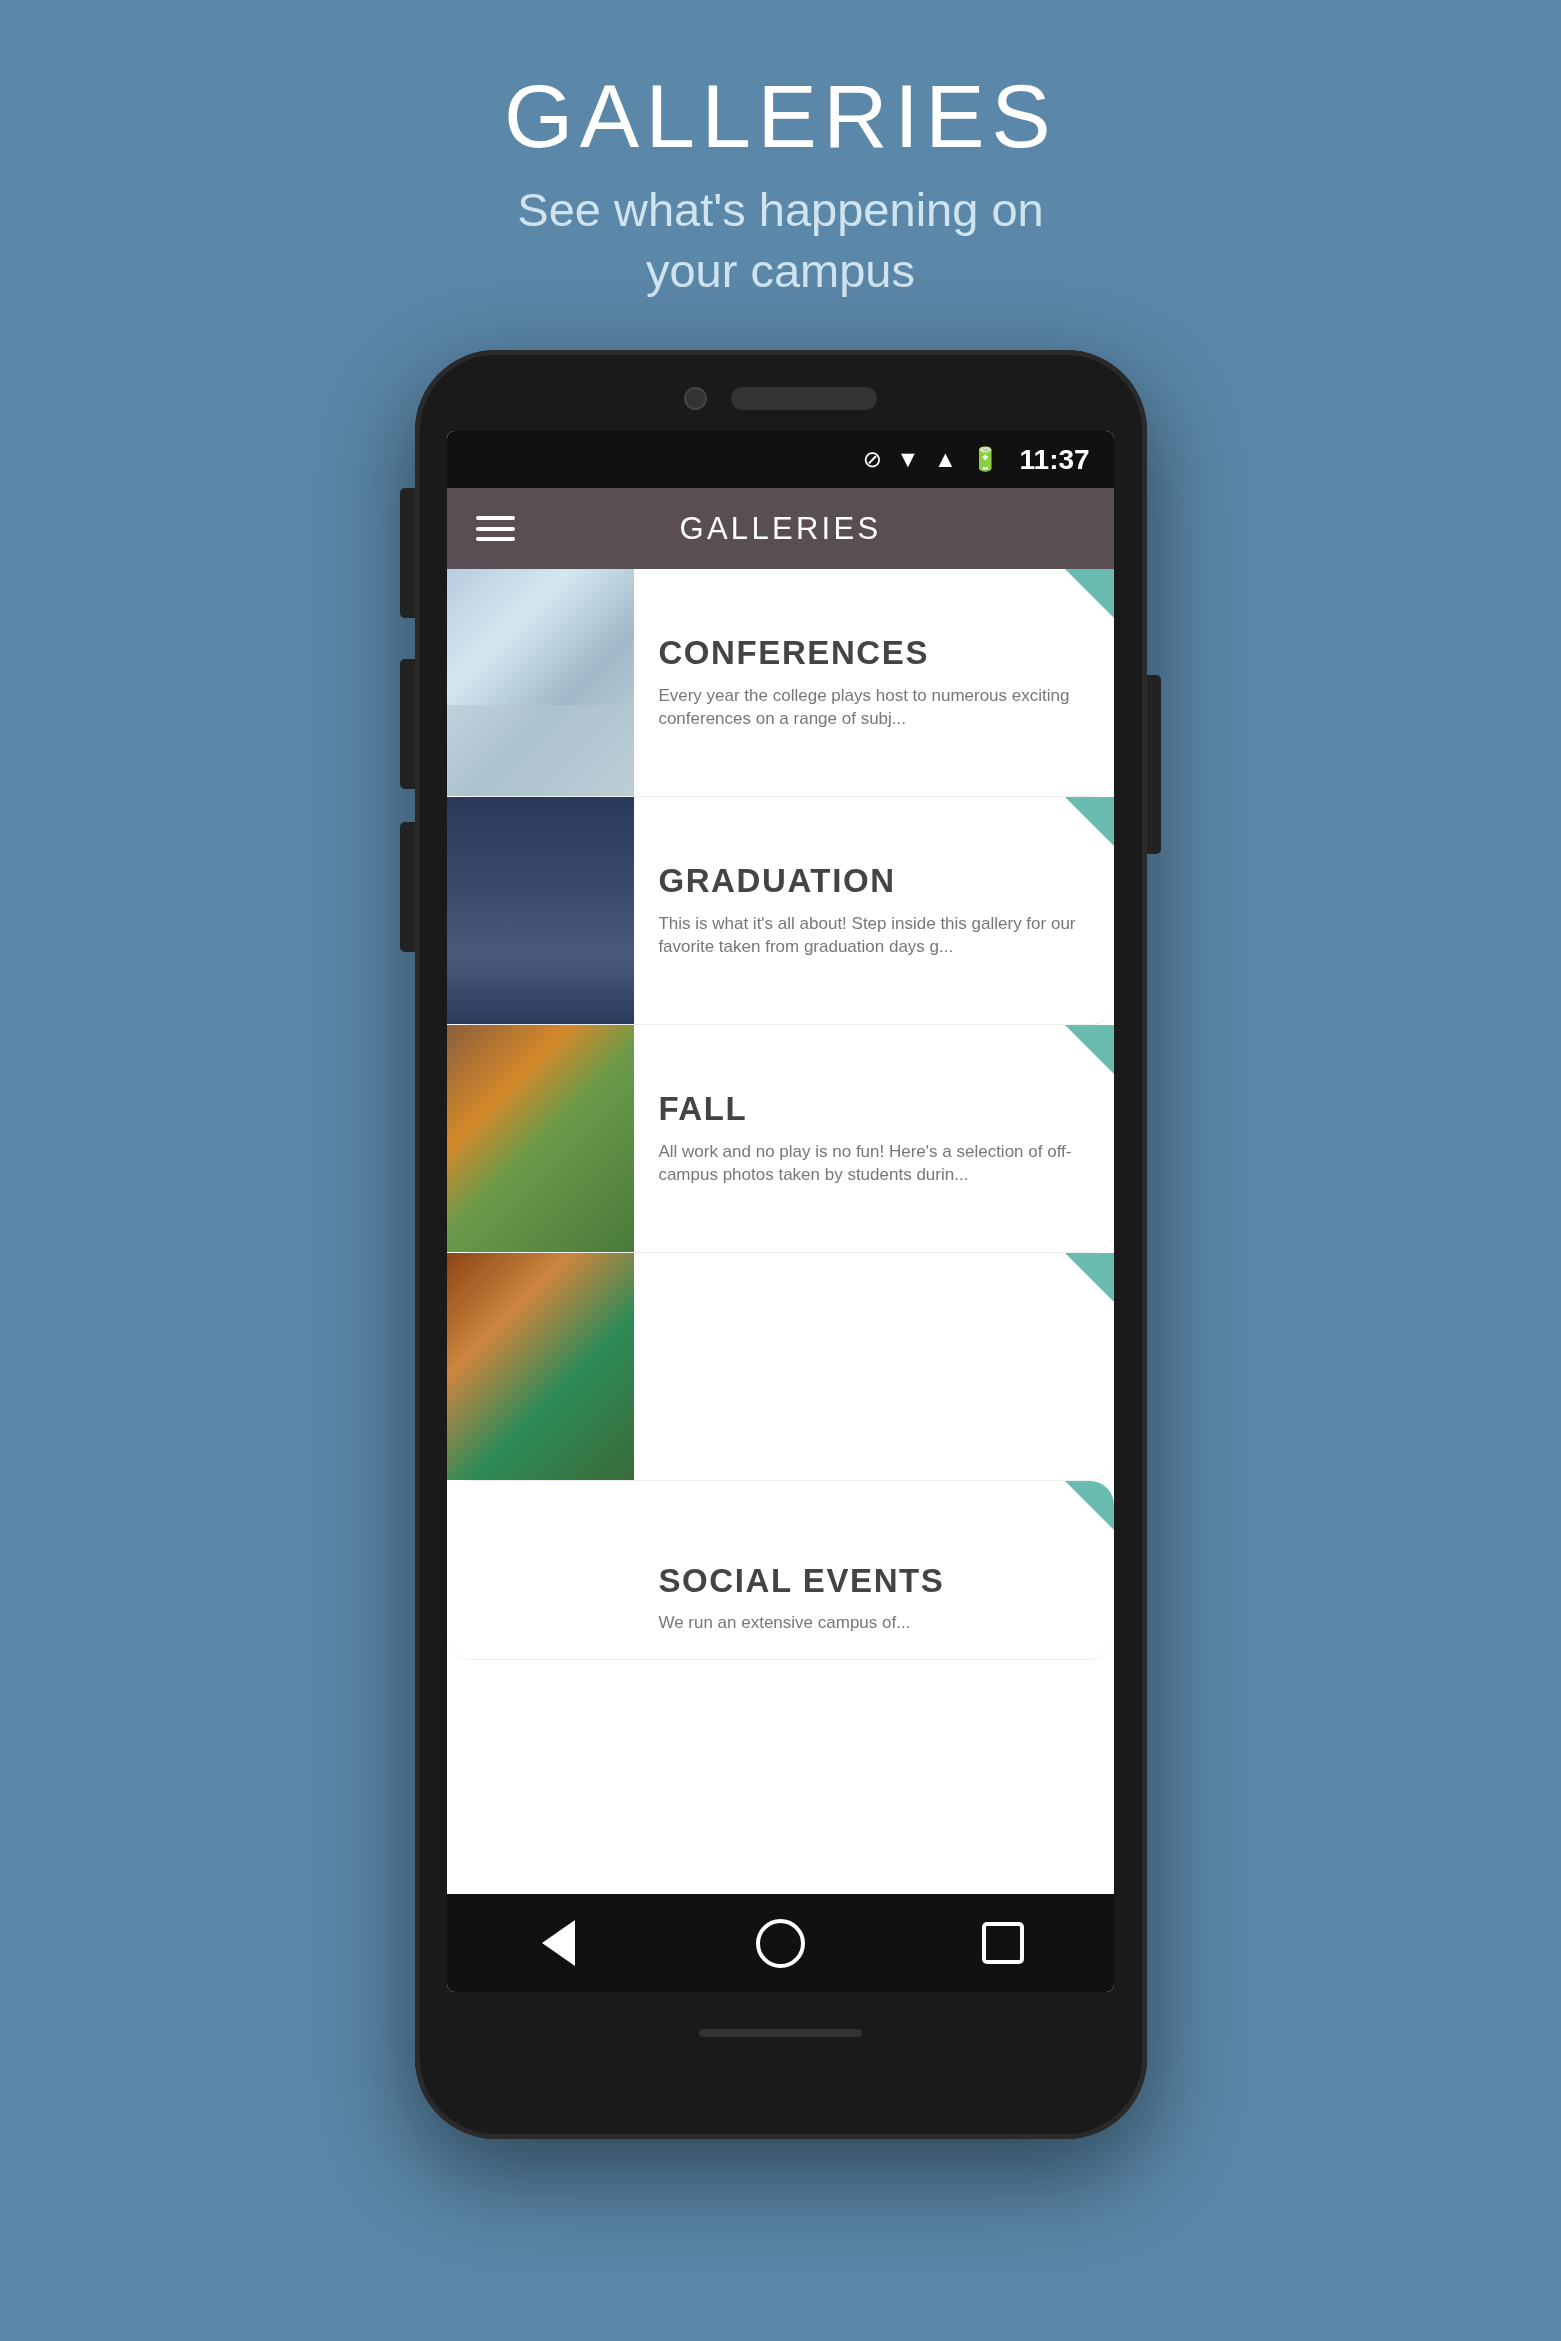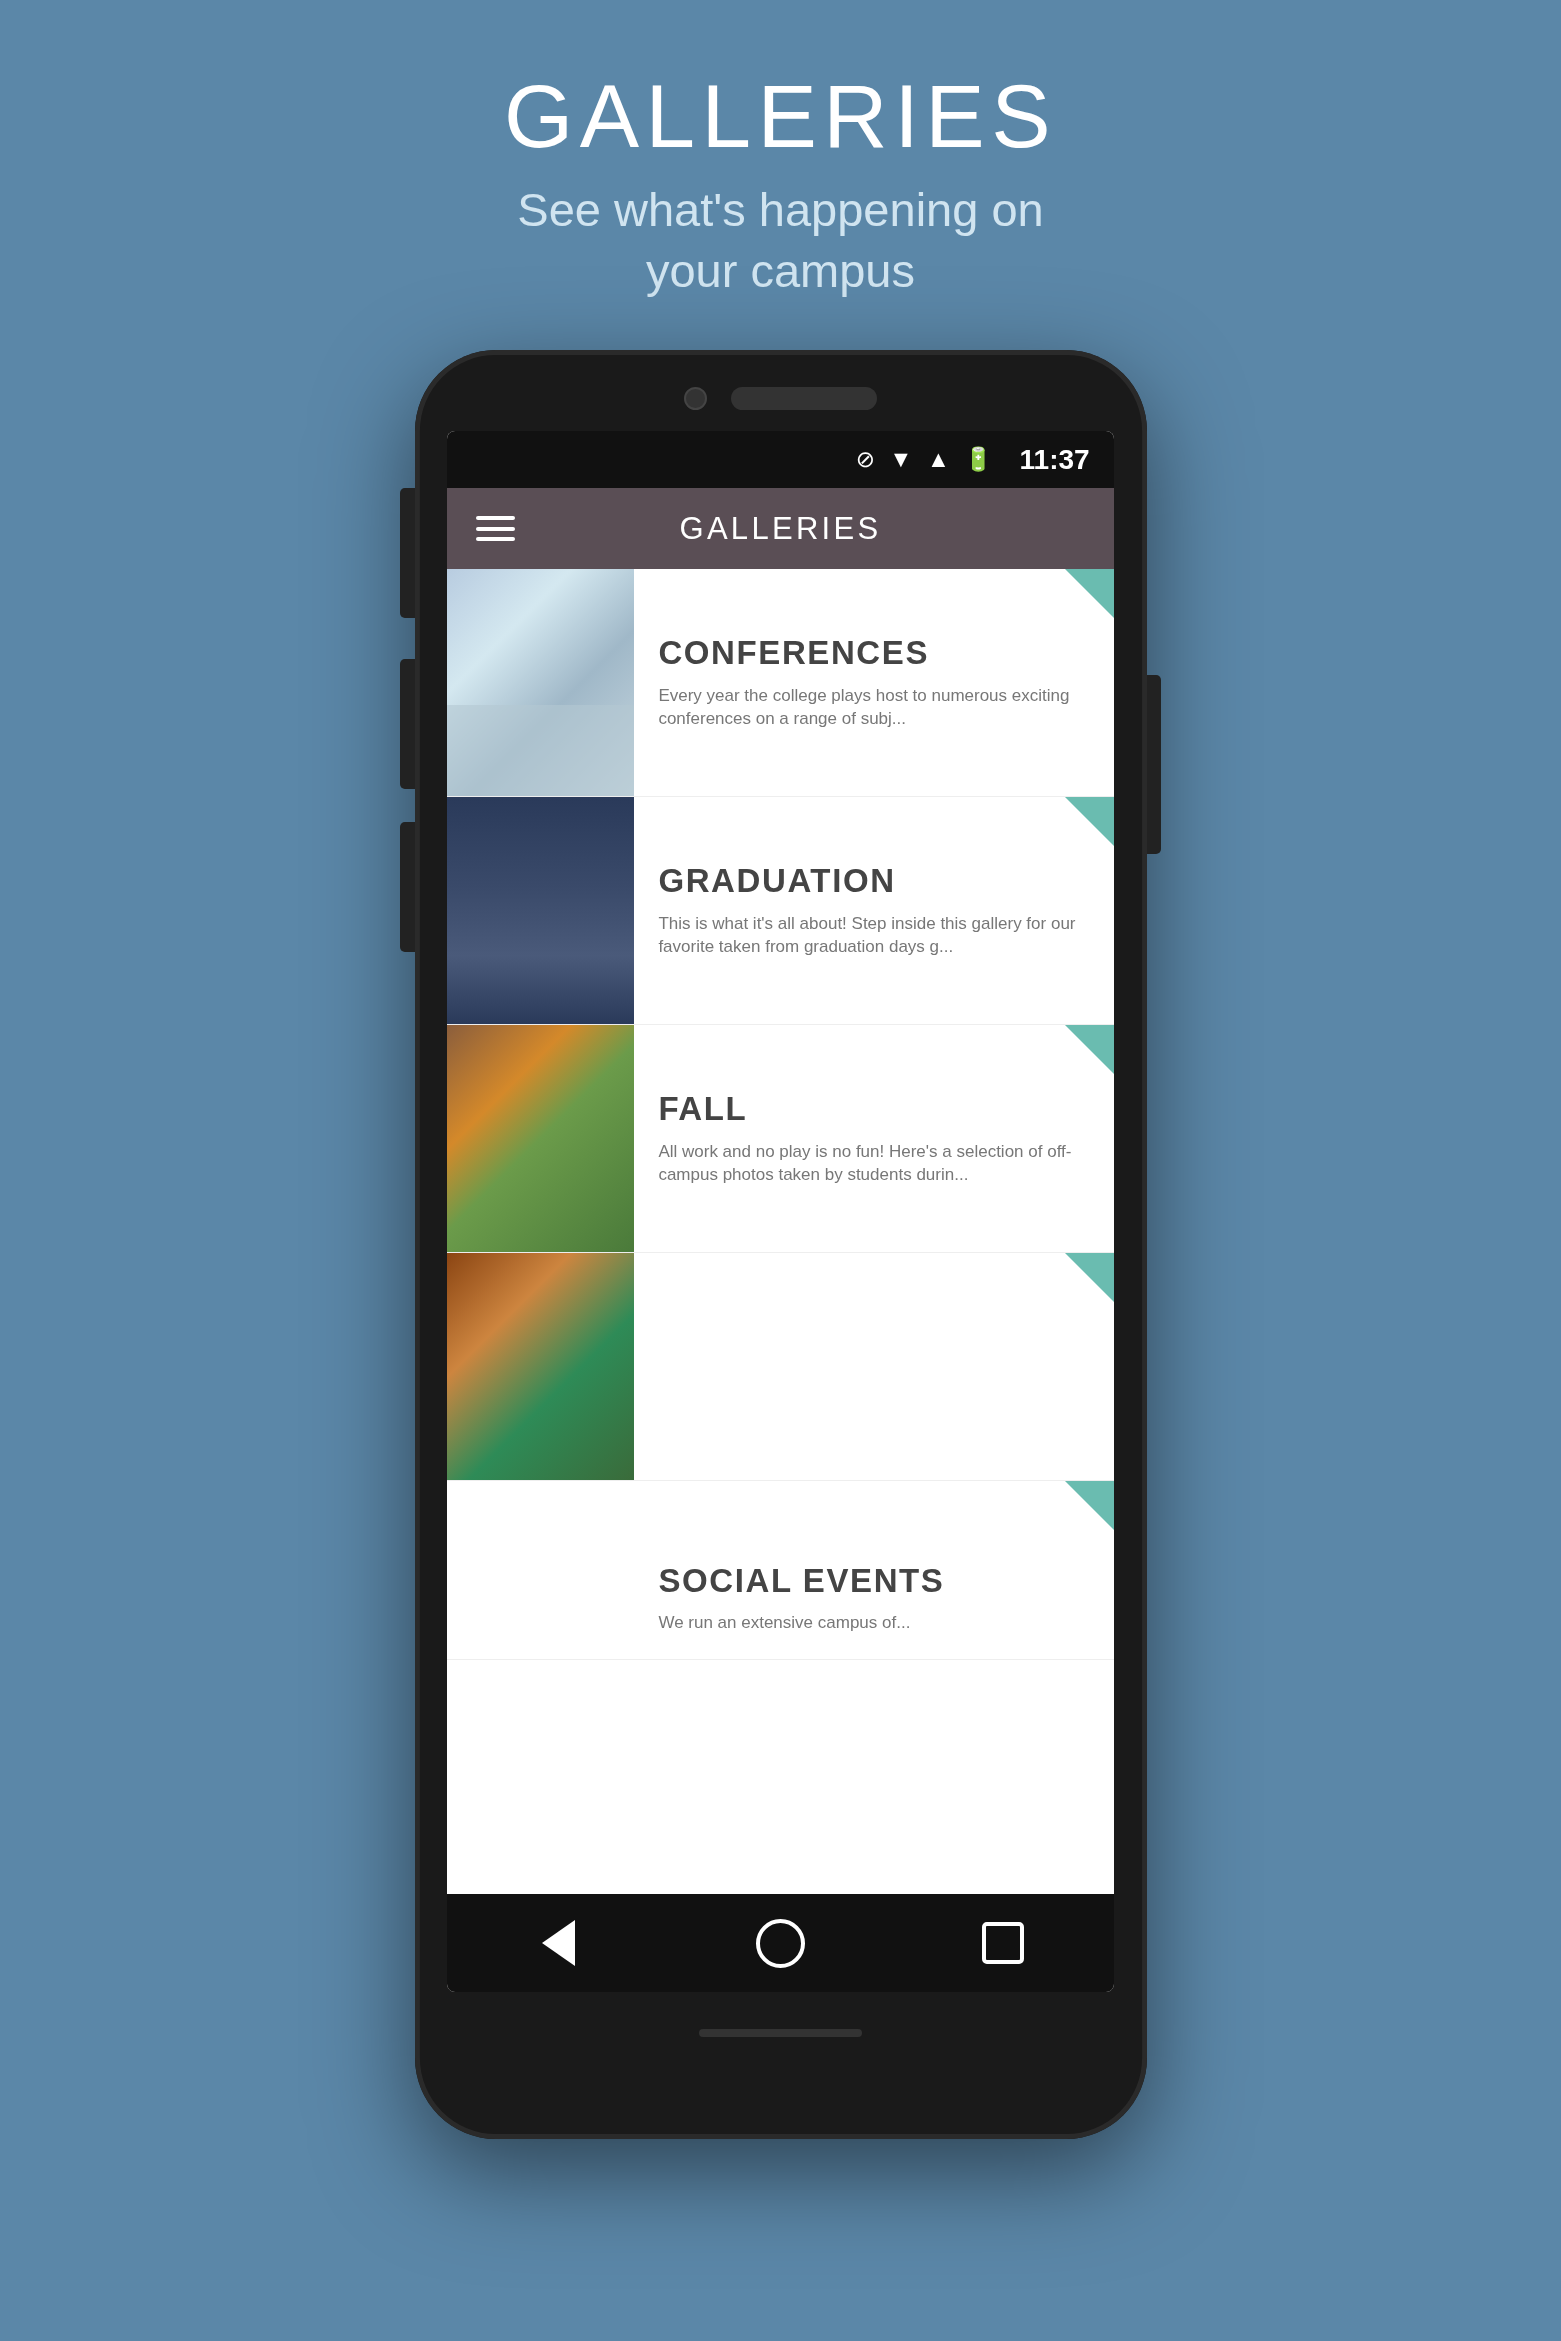--- a/index.html
+++ b/index.html
@@ -124,21 +124,21 @@
 
     .status-icon {
       color: #fff;
       font-size: 23px;
     }
 
     .status-time {
       color: #fff;
       font-size: 28px;
       font-weight: bold;
-      margin-left: 12px;
+      margin-left: 5px;
     }
 
     
     .app-bar {
       width: 100%;
       height: 81px;
       background: #5a4e55;
       display: flex;
       align-items: center;
       padding: 0 29px;
@@ -181,20 +181,21 @@
     }
 
     .gallery-item {
       display: flex;
       align-items: stretch;
       background: #fff;
       border-bottom: 0.8px solid #eee;
       position: relative;
       cursor: pointer;
       min-height: 228px;
+      border-radius: 24px;
     }
 
     .gallery-item-image {
       width: 187px;
       flex-shrink: 0;
       overflow: hidden;
     }
 
     
     .img-conferences {

